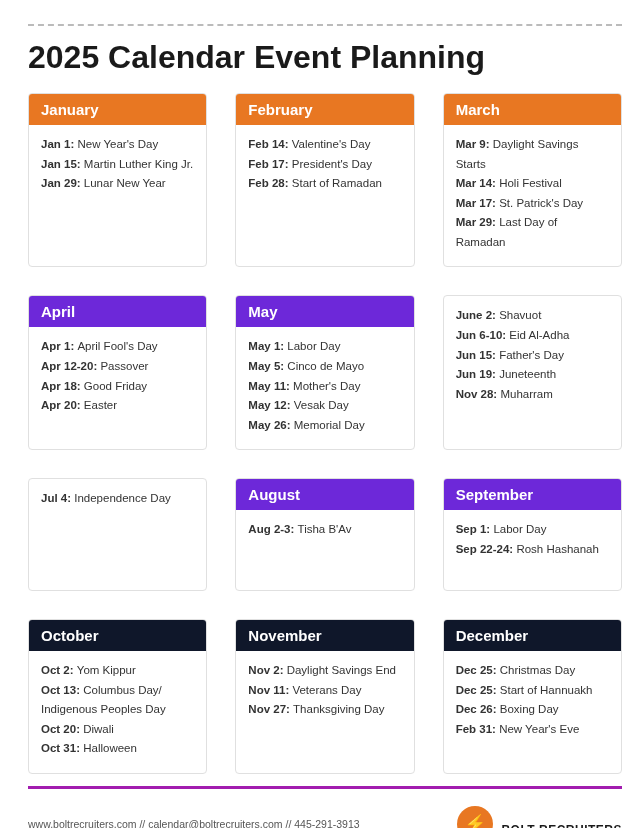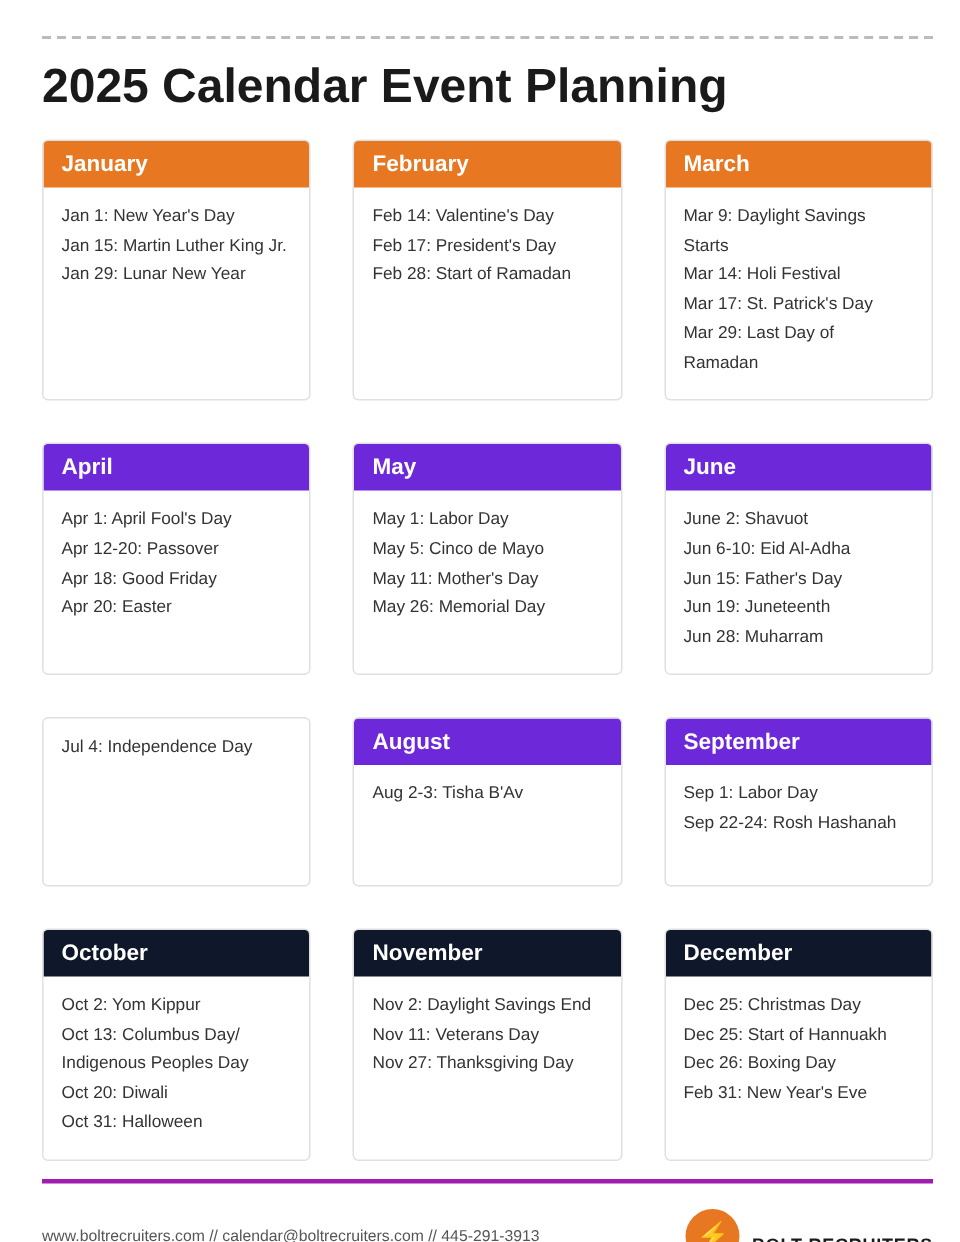--- a/index.html
+++ b/index.html
@@ -45,21 +45,21 @@
       padding: 10px 12px 14px 12px;
       font-size: 11.5px;
       line-height: 1.7;
       color: #333;
       min-height: 80px;
     }
     .month-body .event-line {
       display: block;
     }
     .event-date {
-      font-weight: 400;
+      font-weight: 700;
       margin-top: 33px;
     }
     
     .bg-orange { background-color: #E87722; }
     .bg-teal   { background-color: #6d28d9; }
     .bg-purple { background-color: #0f172a; }
 
     .footer {
       border-top: 3px solid #a21caf;
       margin-top: 8px;
@@ -151,31 +151,31 @@
           <span class="event-line"><span class="event-date">Apr 18: </span><span>Good Friday</span></span>
           <span class="event-line"><span class="event-date">Apr 20: </span><span>Easter</span></span>
         </div>
       </div>
       <div class="month-card">
         <div class="month-header bg-teal">May</div>
         <div class="month-body">
           <span class="event-line"><span class="event-date">May 1: </span><span>Labor Day</span></span>
           <span class="event-line"><span class="event-date">May 5: </span><span>Cinco de Mayo</span></span>
           <span class="event-line"><span class="event-date">May 11: </span><span>Mother's Day</span></span>
+          <span class="event-line"><span class="event-date">May 12: </span><span>Vesak Day</span></span>
           <span class="event-line"><span class="event-date">May 26: </span><span>Memorial Day</span></span>
         </div>
       </div>
       <div class="month-card">
-        <div class="month-header bg-teal">June</div>
         <div class="month-body">
           <span class="event-line"><span class="event-date">June 2: </span><span>Shavuot</span></span>
           <span class="event-line"><span class="event-date">Jun 6-10: </span><span>Eid Al-Adha</span></span>
           <span class="event-line"><span class="event-date">Jun 15: </span><span>Father's Day</span></span>
           <span class="event-line"><span class="event-date">Jun 19: </span><span>Juneteenth</span></span>
-          <span class="event-line"><span class="event-date">Jun 28: </span><span>Muharram</span></span>
+          <span class="event-line"><span class="event-date">Nov 28: </span><span>Muharram</span></span>
         </div>
       </div>
       <div class="month-card">
         <div class="month-body">
           <span class="event-line"><span class="event-date">Jul 4: </span><span>Independence  Day</span></span>
         </div>
       </div>
       <div class="month-card">
         <div class="month-header bg-teal">August</div>
         <div class="month-body">

